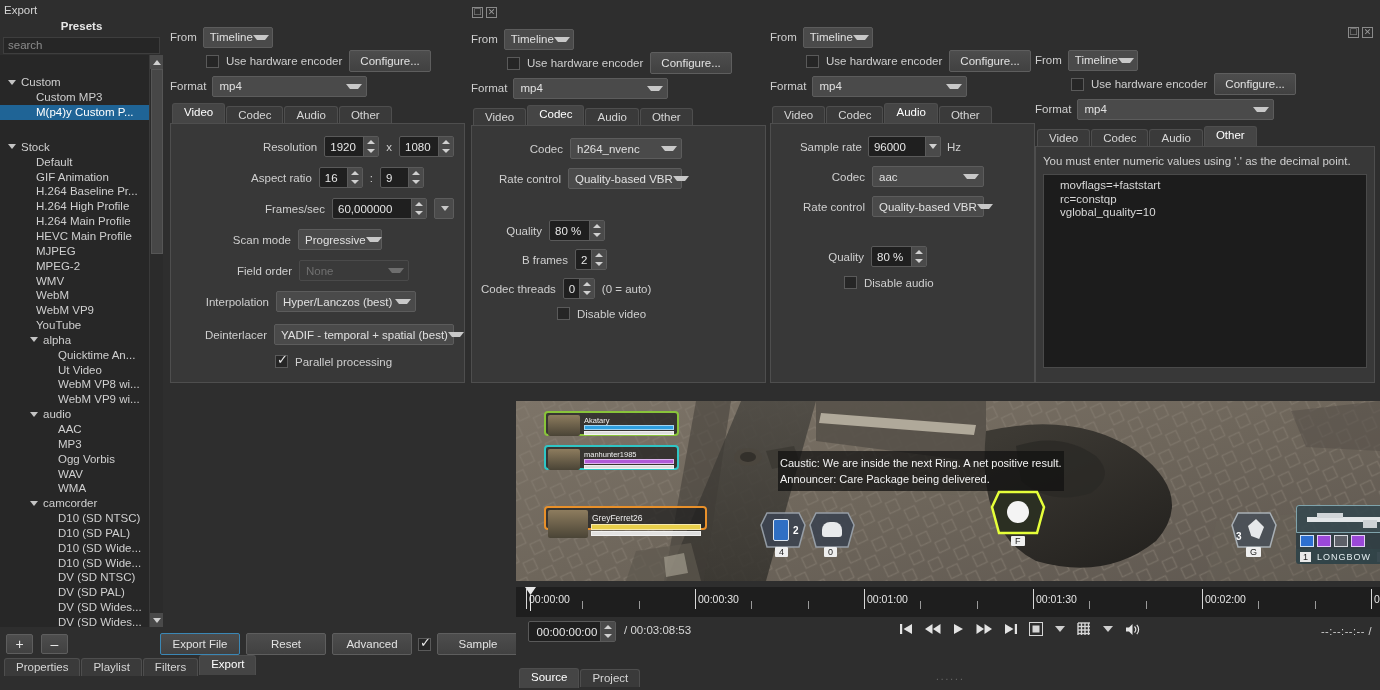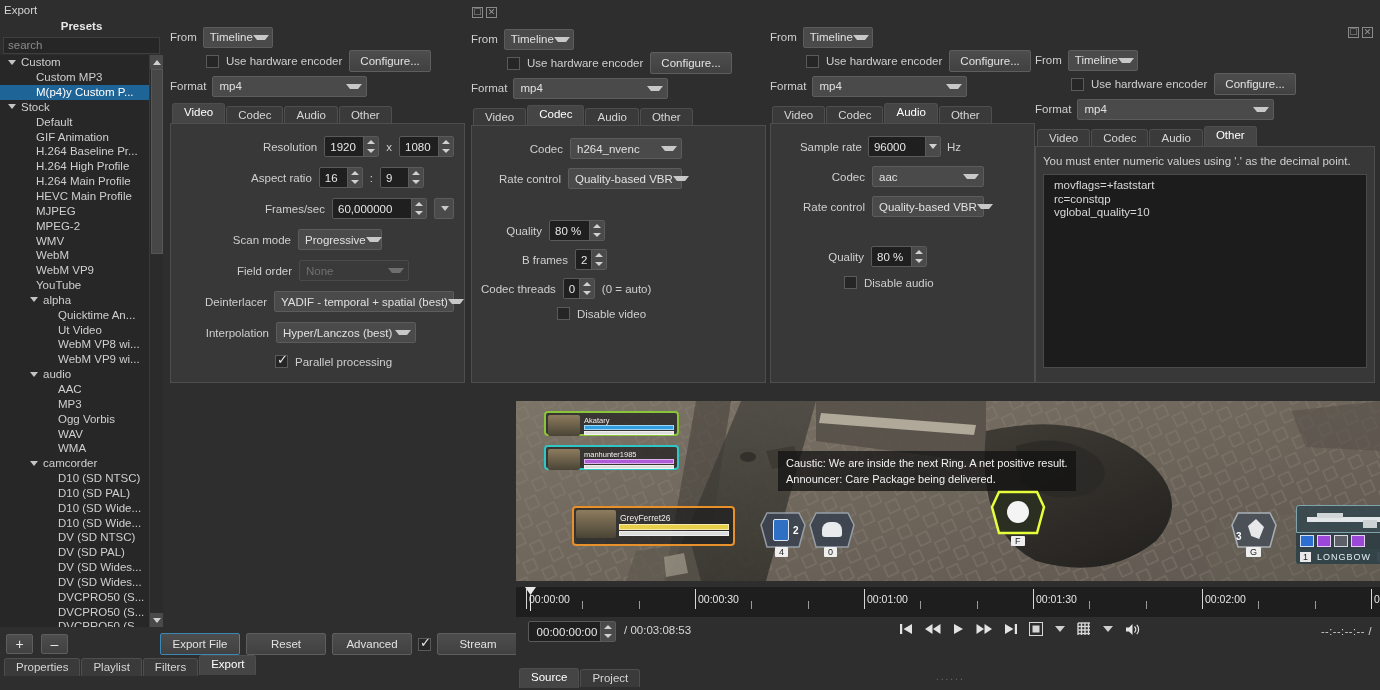--- a/index.html
+++ b/index.html
@@ -141,21 +141,21 @@
     padding-left: 4px;
   }
   .tree-row.sel { background: #1f6496; color: #ffffff; }
   .tree-row .tw {
     width: 0; height: 0; margin-right: 5px;
     border-left: 4.5px solid transparent;
     border-right: 4.5px solid transparent;
     border-top: 5px solid #c4c4c4;
     flex: 0 0 auto;
   }
-  .tree-row.lvl0 { padding-left: 14px; }
+  .tree-row.lvl0 { padding-left: 14px; margin-top: 20px; }
   .tree-row.lvl1 { padding-left: 36px; }
   .tree-row.lvl2 { padding-left: 58px; }
   #tree-scroll {
     position: absolute; right: 0; top: 0; width: 14px; height: 572px;
     background: #2b2b2b; border-left: 1px solid #3a3a3a;
   }
   #tree-scroll .sb-arrow {
     width: 14px; height: 14px; background: #4a4a4a;
     display: flex; align-items: center; justify-content: center;
   }
@@ -212,21 +212,21 @@
     width: 11px; height: 11px;
     border: 1px solid #8a8a8a;
     display: inline-block; position: relative;
     font-size: 9px; color: #9a9a9a; line-height: 9px; text-align: center;
   }
 
   
   .textarea {
     background: #1c1c1c; border: 1px solid #4a4a4a;
     color: #d8d8d8; font-size: 11.5px;
-    padding: 4px 10px; line-height: 13.5px;
+    padding: 4px 16px; line-height: 13.5px;
     white-space: pre;
   }
 </style>
 </head>
 <body>
 
 <div id="root">
 
   <div id="presets-pane">
     <div id="export-title">Export</div>
@@ -372,21 +372,21 @@
   <div id="add-remove">
     <div class="sq-btn">+</div>
     <div class="sq-btn">–</div>
   </div>
 
   <div id="action-row">
     <div class="btn focus">Export File</div>
     <div class="btn">Reset</div>
     <div class="btn">Advanced</div>
     <span class="chk on"></span>
-    <div class="btn" style="width:82px">Stream</div>
+    <div class="btn" style="width:82px">Sample</div>
   </div>
 
   <div id="doc-tabs">
       <div class="tab">Properties</div>
       <div class="tab">Playlist</div>
       <div class="tab">Filters</div>
       <div class="tab active">Export</div>
     </div>
 
   <div class="panel" style="left:170px; top:25px; width:295px;">
@@ -473,31 +473,31 @@
           <i class="arrow"></i>
         </span>
       </div>
       <div class="row" style="justify-content:flex-end; gap:7px; margin-bottom:10px; padding-right:45px;">
         <span class="lbl">Field order</span>
         <span class="combo disabled" style="width:110px">
           <span>None</span>
           <i class="arrow"></i>
         </span>
       </div>
+      <div class="row" style="justify-content:flex-end; gap:7px; margin-bottom:12px; padding-right:38px;">
+        <span class="lbl">Interpolation</span>
+        <span class="combo" style="width:140px">
+          <span>Hyper/Lanczos (best)</span>
+          <i class="arrow"></i>
+        </span>
+      </div>
       <div class="row" style="justify-content:flex-end; gap:7px; margin-bottom:10px;">
         <span class="lbl">Deinterlacer</span>
         <span class="combo" style="width:180px">
           <span>YADIF - temporal + spatial (best)</span>
-          <i class="arrow"></i>
-        </span>
-      </div>
-      <div class="row" style="justify-content:flex-end; gap:7px; margin-bottom:12px; padding-right:38px;">
-        <span class="lbl">Interpolation</span>
-        <span class="combo" style="width:140px">
-          <span>Hyper/Lanczos (best)</span>
           <i class="arrow"></i>
         </span>
       </div>
       <div class="row" style="gap:7px; padding-left:104px;">
         <span class="chk on"></span>
         <span class="lbl">Parallel processing</span>
       </div>
     </div>
   </div>
 
@@ -741,31 +741,31 @@
               <div style="color: rgb(240, 240, 240); font-size: 7.5px; position: absolute; top: 3px; left: 38px;">Akatary</div>
               <div style="position: absolute; left: 38px; top: 12px; width: 90px; height: 5px; background: rgb(47, 159, 224); border: 1px solid rgba(255, 255, 255, 0.55);"></div>
               <div style="position: absolute; left: 38px; top: 18px; width: 90px; height: 4px; background: rgba(240, 240, 240, 0.9); border: 1px solid rgba(255, 255, 255, 0.5);"></div>
             </div>
             <div style="position: relative; width: 135px; height: 25px; margin-bottom: 36px; background: rgba(30, 30, 30, 0.72); border: 2px solid rgb(47, 198, 198); border-radius: 4px; display: flex; align-items: center; padding-left: 36px;">
               <div style="position: absolute; left: 2px; top: 2px; width: 32px; height: 21px; background: linear-gradient(rgb(141, 124, 94), rgb(74, 68, 54)); border-radius: 2px;"></div>
               <div style="color: rgb(240, 240, 240); font-size: 7.5px; position: absolute; top: 3px; left: 38px;">manhunter1985</div>
               <div style="position: absolute; left: 38px; top: 12px; width: 90px; height: 5px; background: rgb(176, 90, 216); border: 1px solid rgba(255, 255, 255, 0.55);"></div>
               <div style="position: absolute; left: 38px; top: 18px; width: 90px; height: 4px; background: rgba(240, 240, 240, 0.9); border: 1px solid rgba(255, 255, 255, 0.5);"></div>
             </div>
-            <div style="position: relative; width: 163px; height: 40px; margin-bottom: 9px; background: rgba(30, 30, 30, 0.72); border: 2px solid rgb(232, 144, 42); border-radius: 4px; display: flex; align-items: center; padding-left: 44px; margin-left: 28px;">
+            <div style="position: relative; width: 163px; height: 24px; margin-bottom: 9px; background: rgba(30, 30, 30, 0.72); border: 2px solid rgb(232, 144, 42); border-radius: 4px; display: flex; align-items: center; padding-left: 44px;">
               <div style="position: absolute; left: 2px; top: 2px; width: 40px; height: 28px; background: linear-gradient(rgb(141, 124, 94), rgb(74, 68, 54)); border-radius: 2px;"></div>
               <div style="color: rgb(240, 240, 240); font-size: 8.5px; position: absolute; top: 5px; left: 46px;">GreyFerret26</div>
               <div style="position: absolute; left: 45px; top: 16px; width: 110px; height: 6px; background: rgb(232, 207, 74); border: 1px solid rgba(255, 255, 255, 0.55);"></div>
               <div style="position: absolute; left: 45px; top: 23px; width: 110px; height: 5px; background: rgba(240, 240, 240, 0.9); border: 1px solid rgba(255, 255, 255, 0.5);"></div>
             </div>
           </div>
       </div>
 
       
-      <div style="position:absolute; left:262px; top:50px; background:rgba(16,16,16,0.72); padding:4px 8px;">
+      <div style="position:absolute; left:262px; top:50px; background:rgba(16,16,16,0.72); padding:4px 2px;">
         <div style="color:#f2f2f2; font-size:11px; line-height:16px;">Caustic: We are inside the next Ring. A net positive result.</div>
         <div style="color:#f2f2f2; font-size:11px; line-height:16px;">Announcer: Care Package being delivered.</div>
       </div>
 
       
       <div style="position:absolute; left:243px; top:110px;">
         <svg width="48" height="42" viewBox="0 0 48 42">
             <polygon points="8,2 40,2 46,14 40,36 8,36 2,14" fill="#3d4450" stroke="#9aa3ad" stroke-width="1.5" opacity="0.92"></polygon>
           </svg>
         <div style="position:absolute; left:14px; top:8px; width:16px; height:22px; background:#2f6fc4; border:1.5px solid #dfe6ee; border-radius:2px;"></div>

